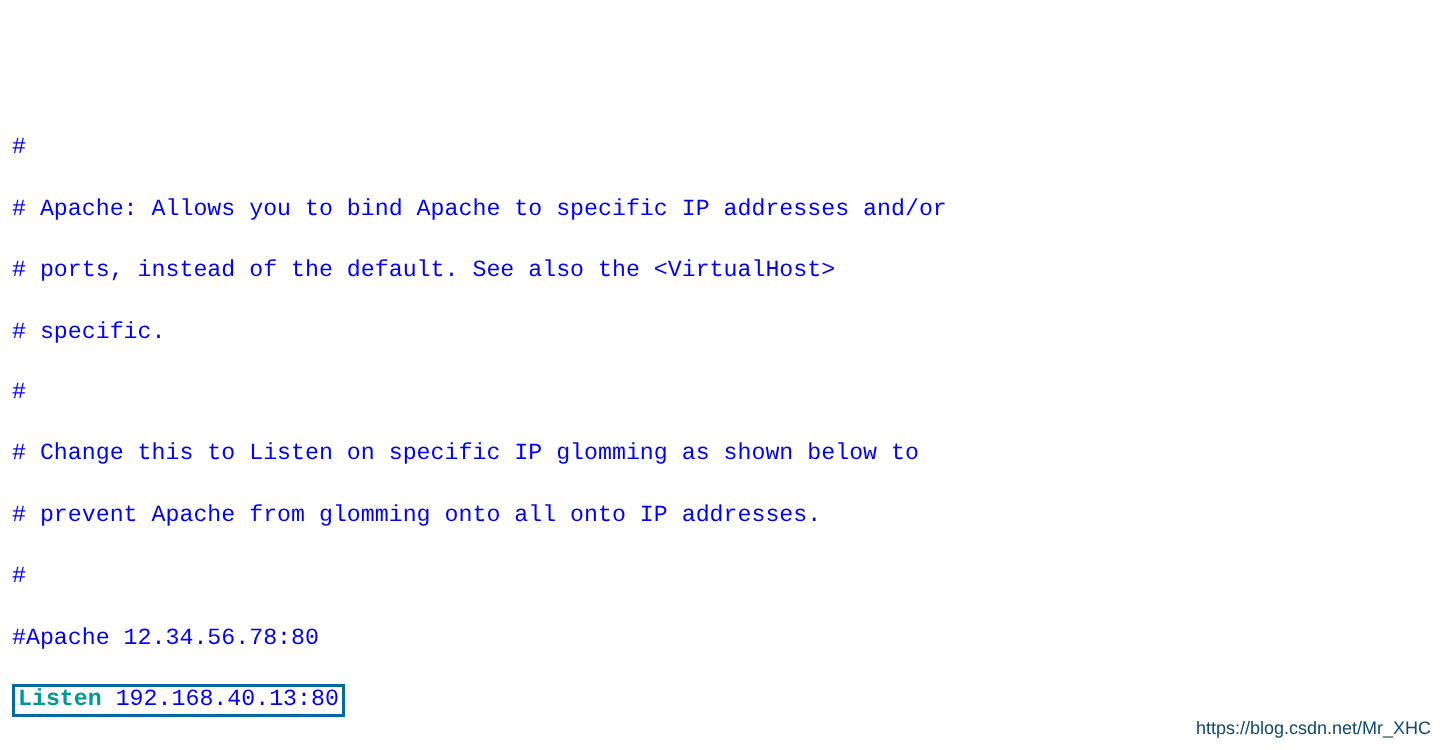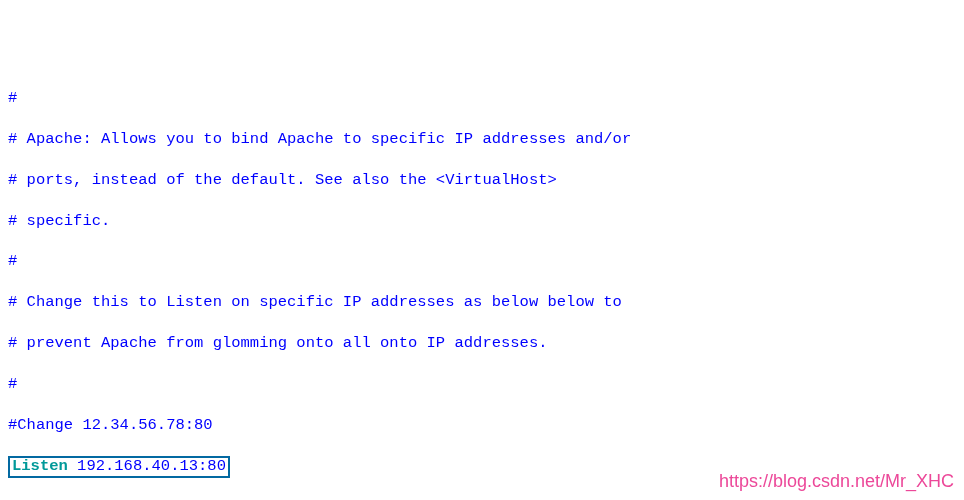--- a/index.html
+++ b/index.html
@@ -24,40 +24,40 @@
   .hl {
     display: inline-block;
     border: 2px solid #0369a1;
     padding: 0 2px;
     line-height: 1.15;
   }
   .watermark {
     position: absolute;
     right: 10px;
     bottom: 6px;
-    color: #ec4899;
+    color: #0c4a6e;
     font-family: Arial, sans-serif;
-    font-size: 18px;
+    font-size: 12px;
     white-space: nowrap;
   }
 </style>
 </head>
 <body>
 
 
 
 <span class="line comment">#</span>
 <span class="line comment"># Apache: Allows you to bind Apache to specific IP addresses and/or</span>
 <span class="line comment"># ports, instead of the default. See also the &lt;VirtualHost&gt;</span>
 <span class="line comment"># specific.</span>
 <span class="line comment">#</span>
-<span class="line comment"># Change this to Listen on specific IP addresses as below below to</span>
+<span class="line comment"># Change this to Listen on specific IP glomming as shown below to</span>
 <span class="line comment"># prevent Apache from glomming onto all onto IP addresses.</span>
 <span class="line comment">#</span>
-<span class="line comment">#Change 12.34.56.78:80</span>
+<span class="line comment">#Apache 12.34.56.78:80</span>
 <span class="line"><span class="hl"><span class="kw">Listen</span><span class="val"> 192.168.40.13:80</span></span></span>
 <span class="line"></span>
 
 
 
 
 
 
 
 

